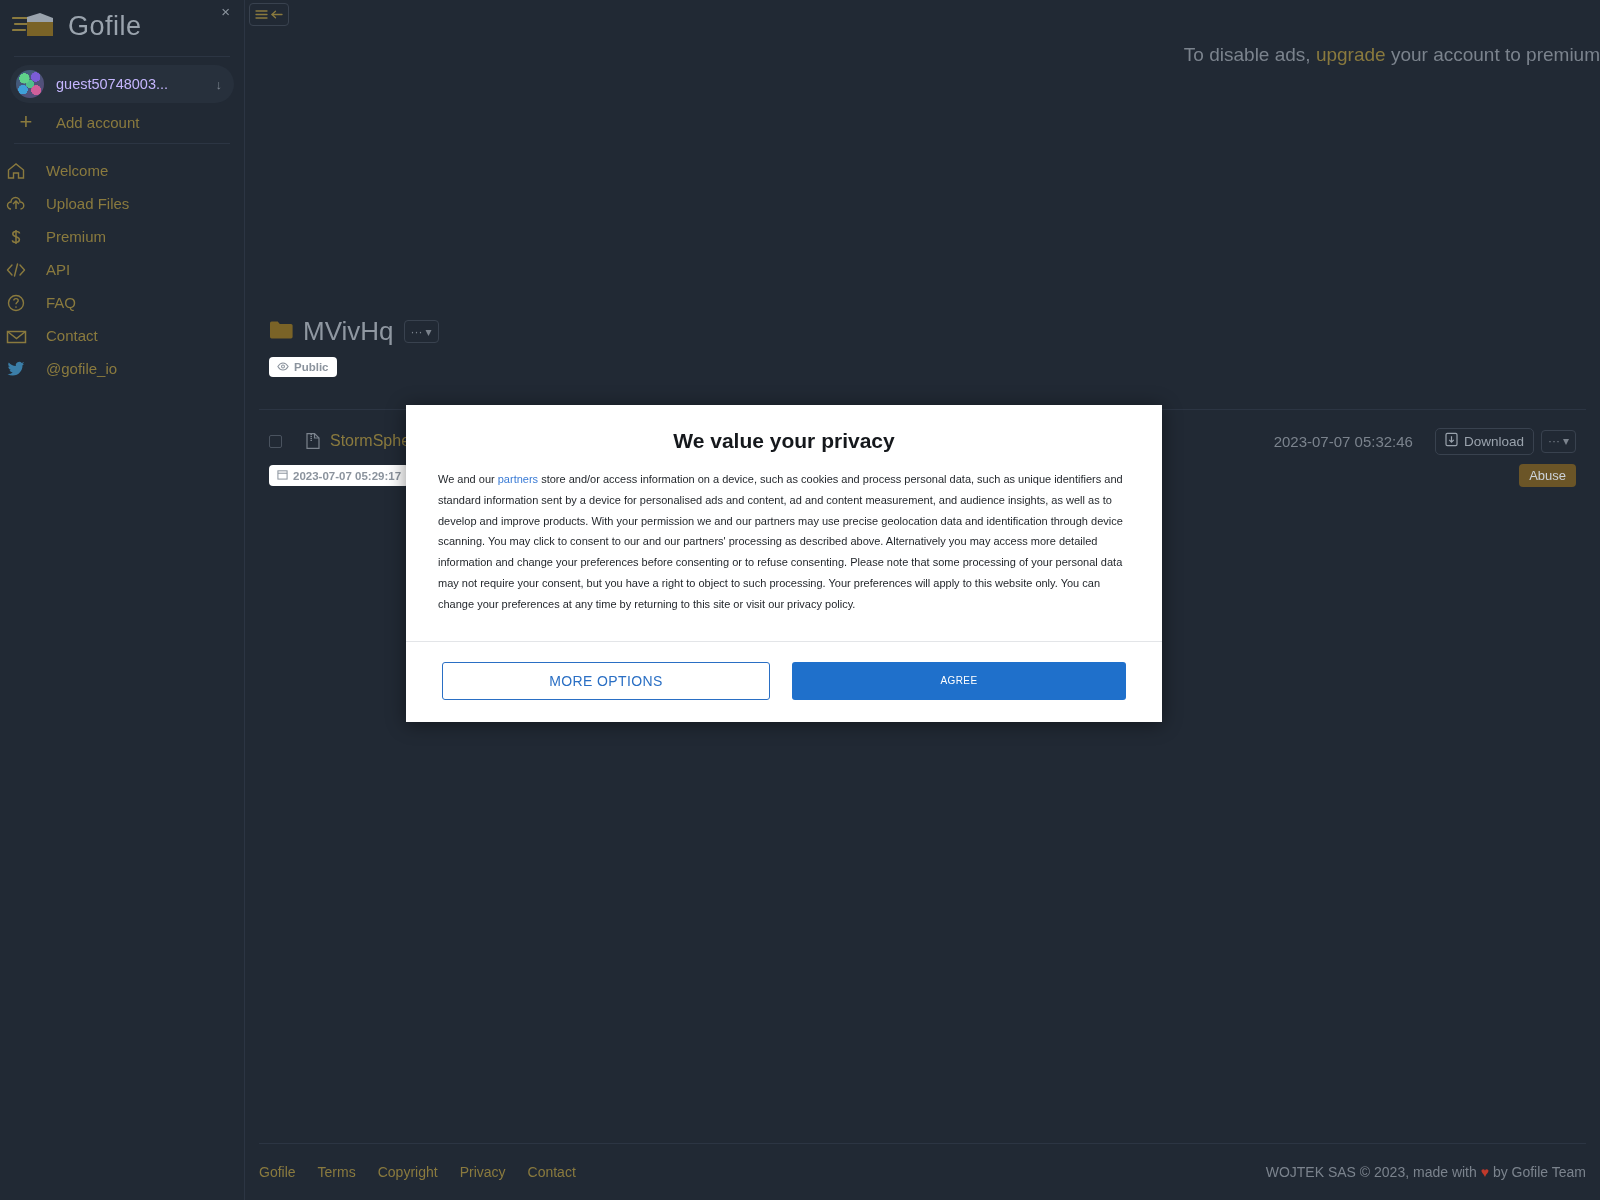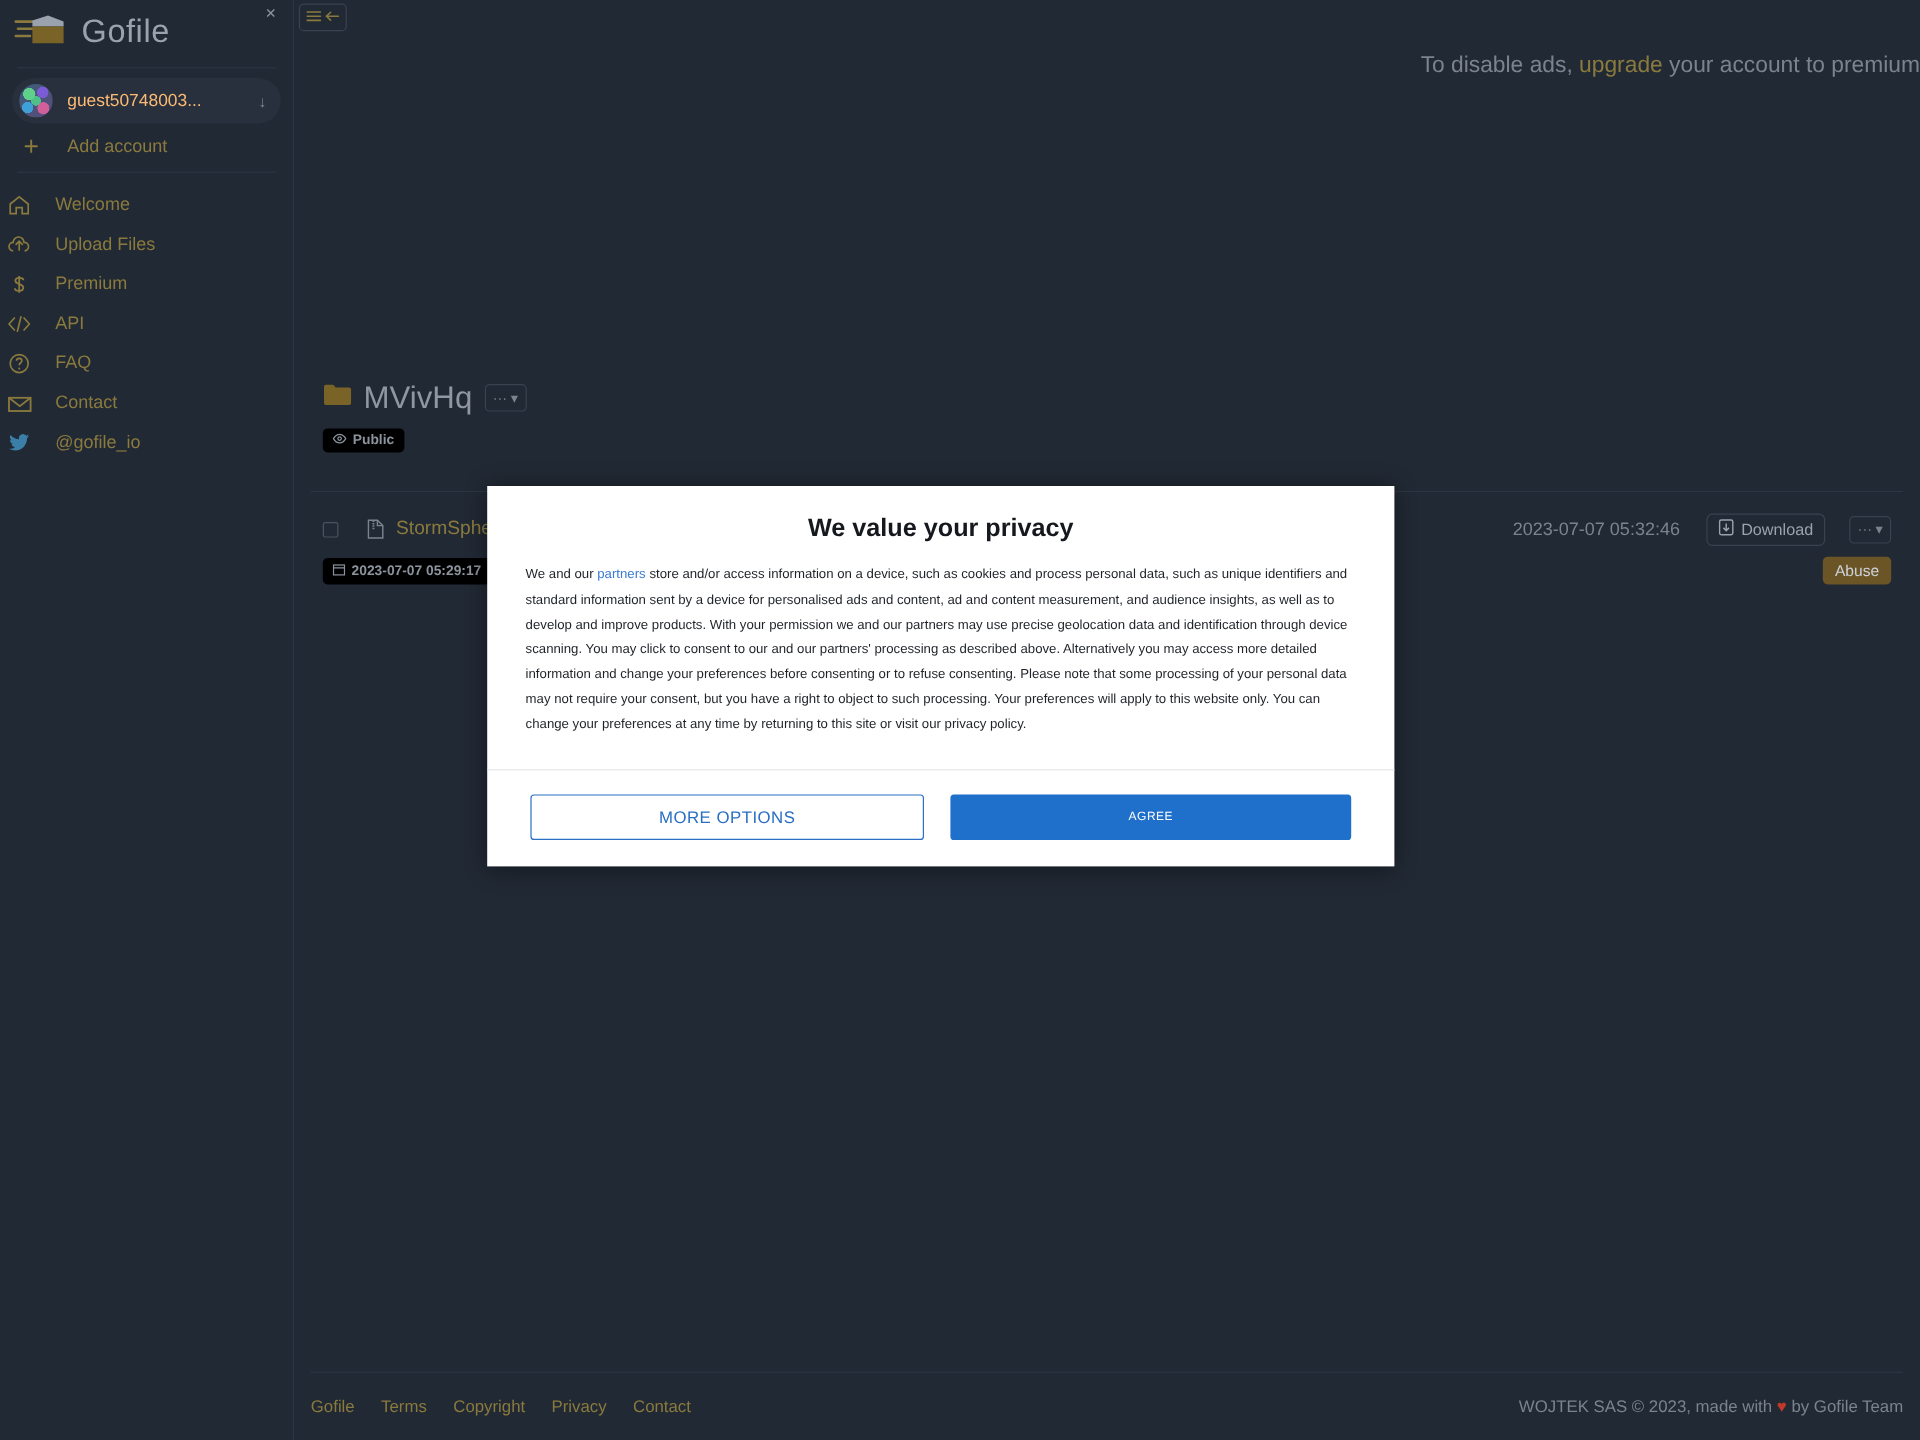--- a/index.html
+++ b/index.html
@@ -44,21 +44,21 @@
     width: 28px; height: 28px; border-radius: 50%;
     flex: 0 0 28px; overflow: hidden; position: relative;
     background: radial-gradient(circle at 30% 30%, #5fd08a 0 18%, transparent 19%),
                 radial-gradient(circle at 70% 25%, #7b5cd6 0 16%, transparent 17%),
                 radial-gradient(circle at 25% 70%, #3fa0d8 0 16%, transparent 17%),
                 radial-gradient(circle at 72% 72%, #d05f9a 0 17%, transparent 18%),
                 radial-gradient(circle at 50% 50%, #4fbf8a 0 20%, transparent 21%),
                 linear-gradient(135deg,#3b5f7a,#5b4a7a);
   }
   .account-name {
-    flex: 1; margin-left: 12px; font-size: 14.5px; color: #fdba74;
+    flex: 1; margin-left: 12px; font-size: 14.5px; color: #c4b5fd;
     white-space: nowrap; overflow: hidden;
   }
   .account-caret { color: #7d858f; font-size: 13px; }
 
   .add-account {
     display: flex; align-items: center; height: 34px;
     padding: 0 0 0 10px; cursor: pointer; margin-top: 2px;
   }
   .add-plus { width: 32px; text-align: center; color: #8a7a3e; font-size: 22px; line-height: 1; }
   .add-label { margin-left: 14px; font-size: 15px; color: #8a7a3e; }
@@ -97,41 +97,41 @@
   .folder-icon { color: #7a6327; }
   .folder-name { font-size: 26px; color: #8f97a1; font-weight: 400; }
   .dots-btn {
     border: 1px solid #39424f; border-radius: 4px; height: 23px;
     min-width: 35px; display: flex; align-items: center; justify-content: center;
     gap: 3px; color: #7b838d; font-size: 12px; cursor: pointer; padding: 0 5px;
   }
   .badge-row { margin-top: 10px; }
   .badge {
     display: inline-flex; align-items: center; gap: 5px;
-    background: #000000; color: #8b939d; border-radius: 4px;
+    background: #ffffff; color: #8b939d; border-radius: 4px;
     font-size: 11.5px; font-weight: bold; padding: 4px 8px;
   }
 
   .file-sep { height: 1px; background: #2c3543; margin: 32px 0 0 0; }
   .file-row {
     position: relative; height: 62px;
     display: flex; align-items: center; padding: 0 10px;
   }
   .file-check {
     width: 13px; height: 13px; border: 1px solid #4a535f; border-radius: 2px;
     flex: 0 0 13px; margin-right: 24px; cursor: pointer; background: transparent;
   }
   .file-type-ic { color: #7b838d; margin-right: 10px; display: flex; }
   .file-name { font-size: 16px; color: #8a7a3e; white-space: nowrap; }
   .file-spacer { flex: 1; }
   .file-date { font-size: 15px; color: #7b838d; margin-right: 22px; }
   .dl-btn {
     border: 1px solid #39424f; border-radius: 5px; height: 27px;
     display: flex; align-items: center; gap: 6px; padding: 0 9px;
-    color: #9aa3ad; font-size: 13.5px; cursor: pointer; margin-right: 20px;
+    color: #9aa3ad; font-size: 13.5px; cursor: pointer; margin-right: 7px;
   }
   .file-meta {
     display: flex; align-items: center; padding: 0 10px; gap: 8px;
     margin-top: -8px;
   }
   .meta-spacer { flex: 1; }
   .abuse-badge {
     background: #6b5527; color: #cdd3da; border-radius: 4px;
     font-size: 13px; padding: 4px 10px; cursor: pointer;
   }

